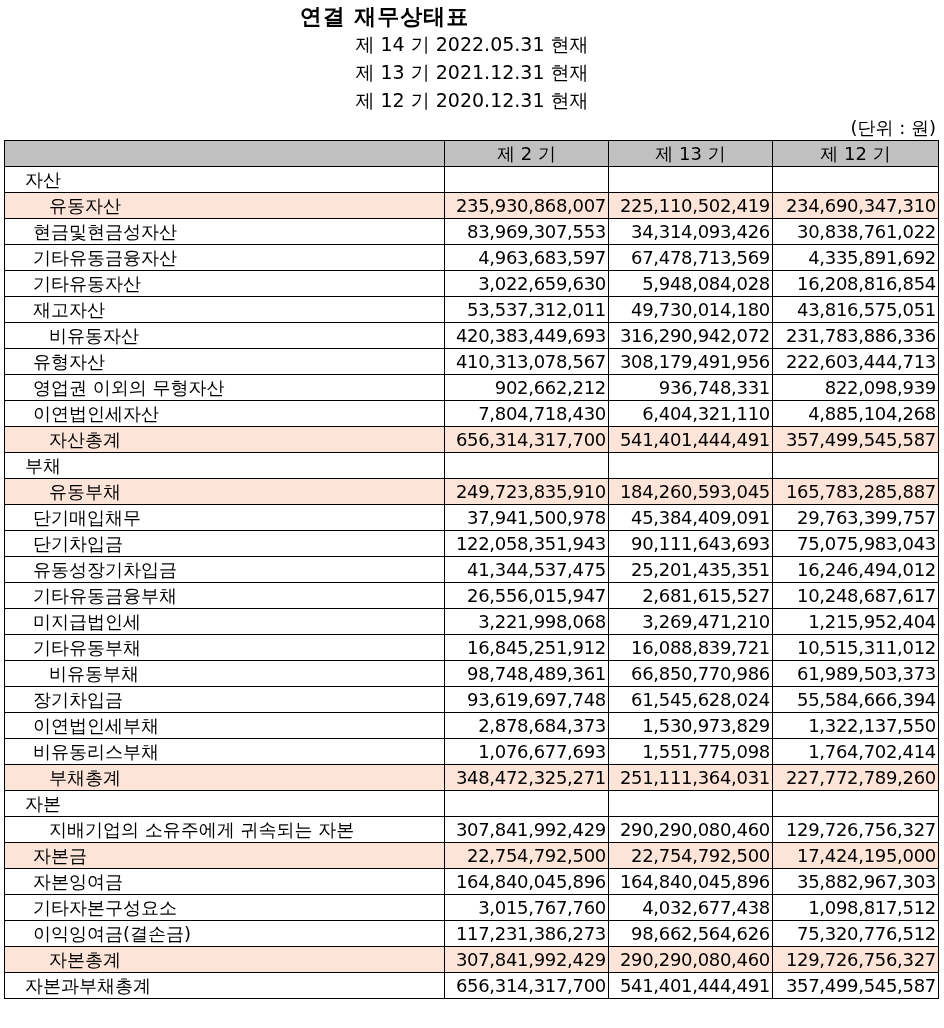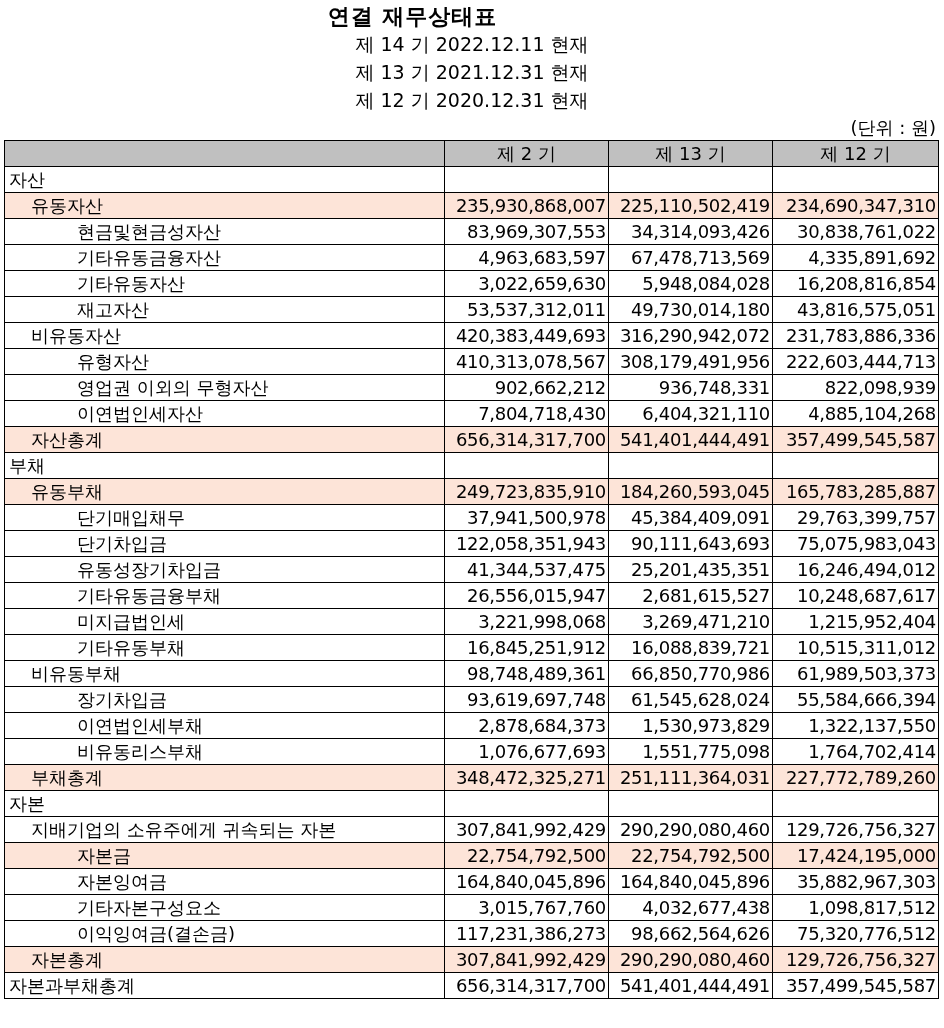--- a/index.html
+++ b/index.html
@@ -1,34 +1,34 @@
 <!DOCTYPE html>
 <html><head>
 <meta charset="utf-8">
 <style>
   html, body { margin: 0; padding: 0; background: #ffffff; }
   body { width: 944px; height: 1028px; position: relative; font-family: "DejaVu Sans", sans-serif; color: #000; overflow: hidden; }
-  .title { position: absolute; left: 0; width: 769px; top: 2px; text-align: center; font-size: 22px; font-weight: bold; letter-spacing: 1px; margin-left: 28px; }
+  .title { position: absolute; left: 0; width: 769px; top: 2px; text-align: center; font-size: 22px; font-weight: bold; letter-spacing: 1px; }
   .period { position: absolute; left: 0; width: 944px; text-align: center; font-size: 19px; }
   .p1 { top: 32px; } .p2 { top: 60px; } .p3 { top: 88px; }
   .unit { position: absolute; right: 8px; top: 116px; font-size: 18px; margin-left: 36px; }
   table { position: absolute; left: 4px; top: 140px; border-collapse: collapse; table-layout: fixed; width: 935px; }
   col.c0 { width: 440px; } col.c1 { width: 164px; } col.c2 { width: 164px; } col.c3 { width: 166px; }
   td, th { border: 1px solid #000; height: 25px; padding: 0 2px; font-size: 18px; font-weight: normal; white-space: nowrap; overflow: hidden; line-height: 25px; }
   th { background: #c0c0c0; text-align: center; }
   td.num { text-align: right; letter-spacing: -0.3px; }
   td.lbl { text-align: left; }
   tr.hl td { background: #fde4d8; }
-  .i0 { padding-left: 4px; } .i1 { padding-left: 26px; } .i2 { padding-left: 72px; }
+  .i0 { padding-left: 20px; } .i1 { padding-left: 44px; } .i2 { padding-left: 28px; }
 </style>
 </head>
 <body>
 
 <div class="title">연결 재무상태표</div>
-<div class="period p1">제 14 기 2022.12.11 현재</div>
+<div class="period p1">제 14 기 2022.05.31 현재</div>
 <div class="period p2">제 13 기 2021.12.31 현재</div>
 <div class="period p3">제 12 기 2020.12.31 현재</div>
 <div class="unit">(단위 : 원)</div>
 
 <table>
   <colgroup>
       <col class="c0">
       <col class="c1">
       <col class="c2">
       <col class="c3">

